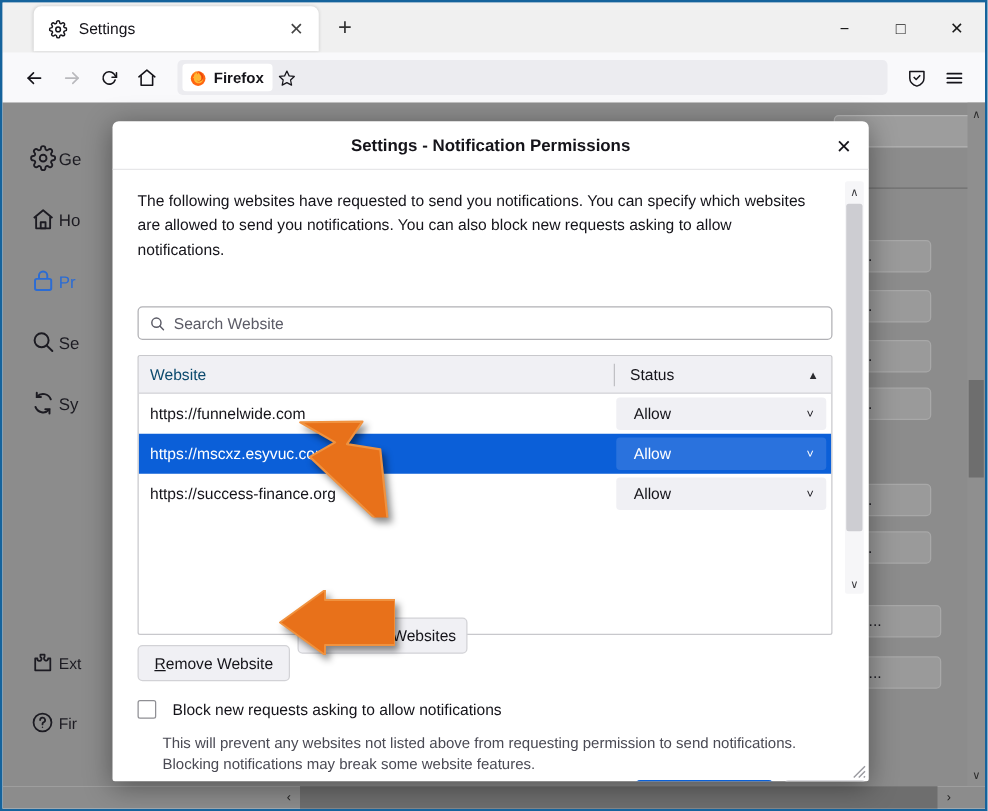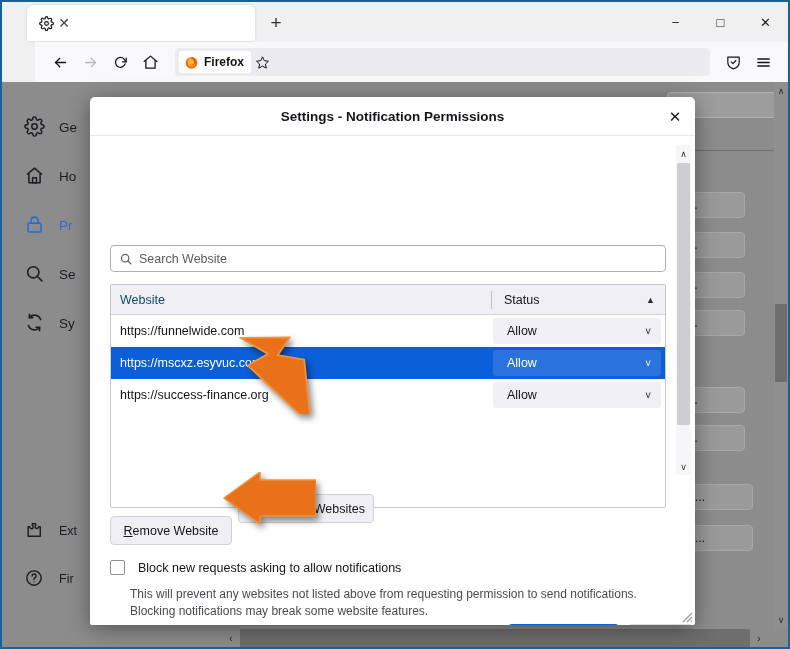--- a/index.html
+++ b/index.html
@@ -50,21 +50,21 @@
   .wincontrol {
     width: 45px; height: 40px;
     display: flex; align-items: center; justify-content: center;
     font-size: 13px; color: #1a1a1a;
   }
 
   
   #navbar {
     position: absolute; left: 0; top: 40px; right: 0; height: 40px;
     background: #f9f9fb;
-    display: flex; align-items: center; padding: 0 10px; margin-left: 33px;
+    display: flex; align-items: center; padding: 0 10px;
   }
   .navbtn {
     width: 30px; height: 30px; border-radius: 4px;
     display: flex; align-items: center; justify-content: center;
     color: #15141a; flex: none;
   }
   .navbtn.disabled { color: #b9b9bd; }
   #urlbar {
     flex: 1; height: 28px; margin: 0 8px 0 10px;
     background: #ececf0; border-radius: 4px;
@@ -83,21 +83,21 @@
   #star-icon { width: 22px; height: 22px; display:flex; align-items:center; justify-content:center; }
 
   
   #content {
     position: absolute; left: 0; top: 80px; right: 0; bottom: 18px;
     background: #8c8c8c;
     overflow: hidden;
   }
   #sidebar { position: absolute; left: 22px; top: 28px; width: 120px; }
   .side-item {
-    display: flex; align-items: center; gap: 13px;
+    display: flex; align-items: center; gap: 1px;
     height: 34px; margin-bottom: 15px;
     font-size: 13.5px; color: #1c1b22;
   }
   .side-item.active { color: #2b6cd4; }
   .side-icon { width: 22px; height: 22px; flex: none; }
   #sidebar-bottom { position: absolute; left: 22px; top: 432px; width: 120px; }
   #sidebar-bottom .side-item { font-size: 12.5px; margin-bottom: 14px; }
 
   #bg-main { position: absolute; left: 205px; top: 0; right: 14px; bottom: 0; }
   .bg-field {
@@ -273,20 +273,21 @@
 <div id="window">
 
   <div id="tabstrip">
     <div id="tab-settings">
       <span style="flex:none;display:flex;">
         <svg width="15" height="15" viewBox="0 0 24 24" fill="none" stroke="#15141a" stroke-width="1.9">
           <circle cx="12" cy="12" r="3"></circle>
           <path d="M19.4 15a1.65 1.65 0 0 0 .33 1.82l.06.06a2 2 0 1 1-2.83 2.83l-.06-.06a1.65 1.65 0 0 0-1.82-.33 1.65 1.65 0 0 0-1 1.51V21a2 2 0 1 1-4 0v-.09A1.65 1.65 0 0 0 9 19.4a1.65 1.65 0 0 0-1.82.33l-.06.06a2 2 0 1 1-2.83-2.83l.06-.06a1.65 1.65 0 0 0 .33-1.82 1.65 1.65 0 0 0-1.51-1H3a2 2 0 1 1 0-4h.09A1.65 1.65 0 0 0 4.6 9a1.65 1.65 0 0 0-.33-1.82l-.06-.06a2 2 0 1 1 2.83-2.83l.06.06A1.65 1.65 0 0 0 9 4.6a1.65 1.65 0 0 0 1-1.51V3a2 2 0 1 1 4 0v.09a1.65 1.65 0 0 0 1 1.51 1.65 1.65 0 0 0 1.82-.33l.06-.06a2 2 0 1 1 2.83 2.83l-.06.06A1.65 1.65 0 0 0 19.4 9c.2.48.66.82 1.18.92H21a2 2 0 1 1 0 4h-.09a1.65 1.65 0 0 0-1.51 1z"></path>
         </svg>
       </span>
+      <span class="tab-title">Settings</span>
       <span class="tab-close">✕</span>
     </div>
     <div id="new-tab-button">+</div>
     <div class="wincontrols">
       <div class="wincontrol">−</div>
       <div class="wincontrol">□</div>
       <div class="wincontrol">✕</div>
     </div>
   </div>
 
@@ -451,20 +452,21 @@
   </div>
 
   <div id="dialog">
     <div id="dlg-titlebar">
       <span id="dlg-title">Settings - Notification Permissions</span>
       <span id="dlg-close">✕</span>
     </div>
 
     <div id="dlg-body">
 
+      <div id="dlg-desc">The following websites have requested to send you notifications. You can specify which websites are allowed to send you notifications. You can also block new requests asking to allow notifications.</div>
 
       <div id="search-box">
         <span class="sicon">
           <svg width="14" height="14" viewBox="0 0 24 24" fill="none" stroke="#5b5b66" stroke-width="2" stroke-linecap="round">
               <circle cx="10.5" cy="10.5" r="6.3"></circle>
               <line x1="15.2" y1="15.2" x2="20.2" y2="20.2"></line>
             </svg>
         </span>
         <span id="search-placeholder">Search Website</span>
       </div>

